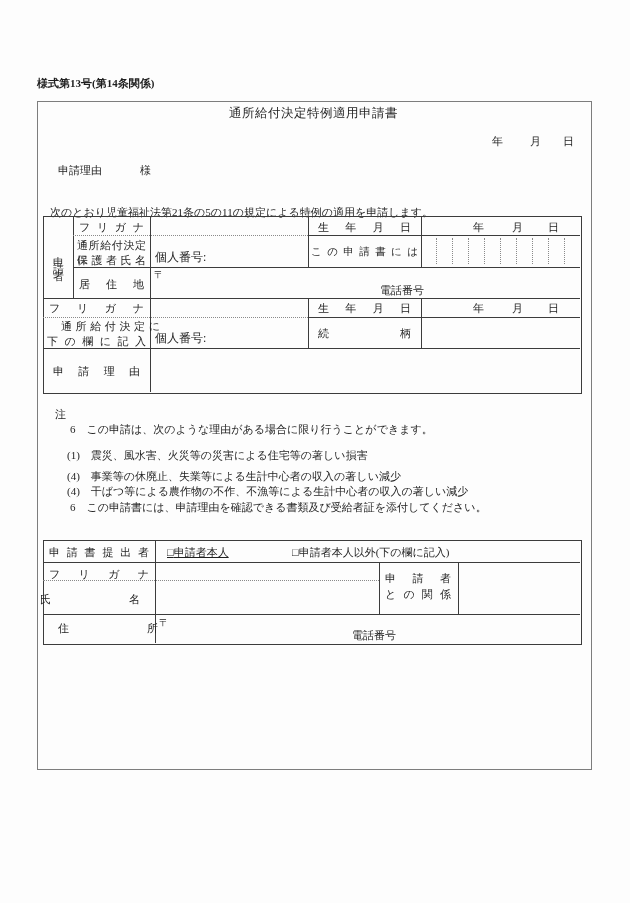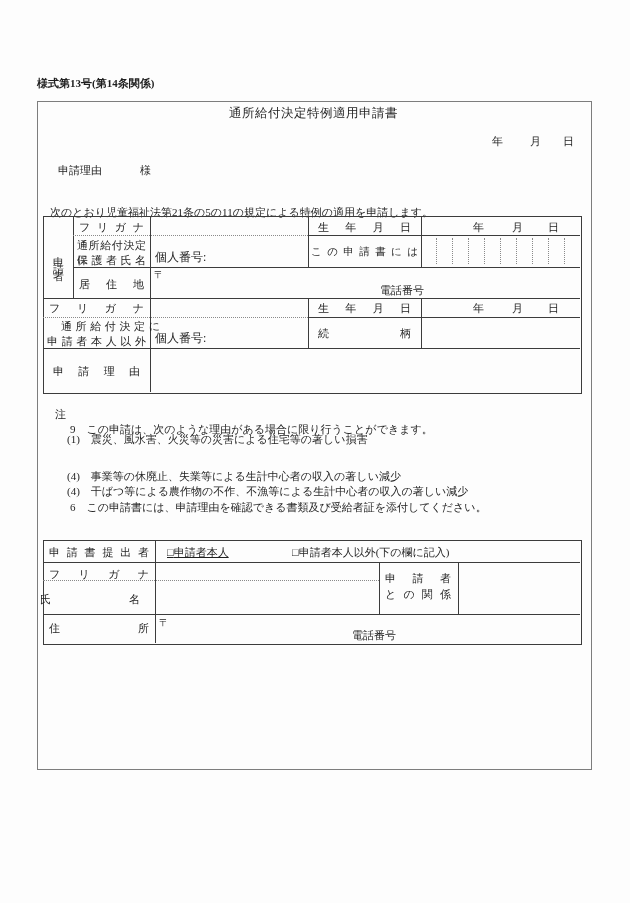--- a/index.html
+++ b/index.html
@@ -100,41 +100,41 @@
     <div></div>
     <div></div>
   </div>
 
   <div class="abs" style="left:154px;top:268px;font-size:10px;">〒</div>
   <div class="cellblank" style="left:151px;top:268px;width:428px;height:29px;"></div>
   <div class="abs t" style="left:380px;top:283px;">電話番号</div>
 
   <div class="abs t jl" style="left:49px;top:301px;width:95px;">フリガナ</div>
   <div class="abs t jl" style="left:61px;top:319px;width:99px;">通所給付決定に</div>
-  <div class="abs t jl" style="left:47px;top:334px;width:99px;">申請者本人以外</div>
+  <div class="abs t jl" style="left:47px;top:334px;width:99px;">下の欄に記入</div>
   <div class="abs small" style="left:155px;top:333px;">個人番号:</div>
 
   <div class="cellblank" style="left:151px;top:299px;width:156px;height:17px;"></div>
   <div class="cellblank" style="left:151px;top:318px;width:156px;height:29px;"></div>
 
   <div class="abs t jl" style="left:318px;top:301px;width:93px;">生年月日</div>
   <div class="cellblank" style="left:422px;top:299px;width:157px;height:17px;"></div>
   <div class="abs t" style="left:473px;top:301px;">年</div>
   <div class="abs t" style="left:512px;top:301px;">月</div>
   <div class="abs t" style="left:548px;top:301px;">日</div>
 
   <div class="abs t jl" style="left:318px;top:326px;width:93px;">続柄</div>
   <div class="cellblank" style="left:422px;top:318px;width:157px;height:29px;"></div>
 
   <div class="abs t jl" style="left:53px;top:364px;width:87px;">申請理由</div>
   <div class="cellblank" style="left:151px;top:349px;width:428px;height:42px;"></div>
 
   <div class="abs t" style="left:55px;top:407px;">注</div>
-  <div class="abs t" style="left:70px;top:422px;">9　この申請は、次のような理由がある場合に限り行うことができます。</div>
-  <div class="abs t" style="left:67px;top:432px;">(1)　震災、風水害、火災等の災害による住宅等の著しい損害</div>
+  <div class="abs t" style="left:70px;top:422px;">6　この申請は、次のような理由がある場合に限り行うことができます。</div>
+  <div class="abs t" style="left:67px;top:448px;">(1)　震災、風水害、火災等の災害による住宅等の著しい損害</div>
   <div class="abs t" style="left:67px;top:469px;">(4)　事業等の休廃止、失業等による生計中心者の収入の著しい減少</div>
   <div class="abs t" style="left:67px;top:484px;">(4)　干ばつ等による農作物の不作、不漁等による生計中心者の収入の著しい減少</div>
   <div class="abs t" style="left:70px;top:500px;">6　この申請書には、申請理由を確認できる書類及び受給者証を添付してください。</div>
 
   <div class="box" style="left:43px;top:540px;width:537px;height:103px;border-color:#3c3c3c;"></div>
 
   <div class="vline" style="left:155px;top:540px;height:103px;"></div>
   <div class="vline" style="left:379px;top:562px;height:52px;"></div>
   <div class="vline" style="left:458px;top:562px;height:52px;"></div>
 
@@ -152,18 +152,18 @@
 
   <div class="abs t jl" style="left:49px;top:567px;width:100px;">フリガナ</div>
   <div class="abs t jl" style="left:40px;top:592px;width:100px;">氏名</div>
   <div class="cellblank" style="left:156px;top:563px;width:222px;height:16px;"></div>
   <div class="cellblank" style="left:156px;top:581px;width:222px;height:32px;"></div>
 
   <div class="abs t jl" style="left:385px;top:571px;width:66px;">申請者</div>
   <div class="abs t jl" style="left:385px;top:587px;width:66px;">との関係</div>
   <div class="cellblank" style="left:459px;top:563px;width:120px;height:50px;"></div>
 
-  <div class="abs t jl" style="left:49px;top:621px;width:100px;">住所</div>
+  <div class="abs t jl" style="left:58px;top:621px;width:100px;">住所</div>
   <div class="abs" style="left:159px;top:616px;font-size:10px;">〒</div>
   <div class="cellblank" style="left:156px;top:615px;width:423px;height:27px;"></div>
   <div class="abs t" style="left:352px;top:628px;">電話番号</div>
 
 </div>
 
 </body></html>

